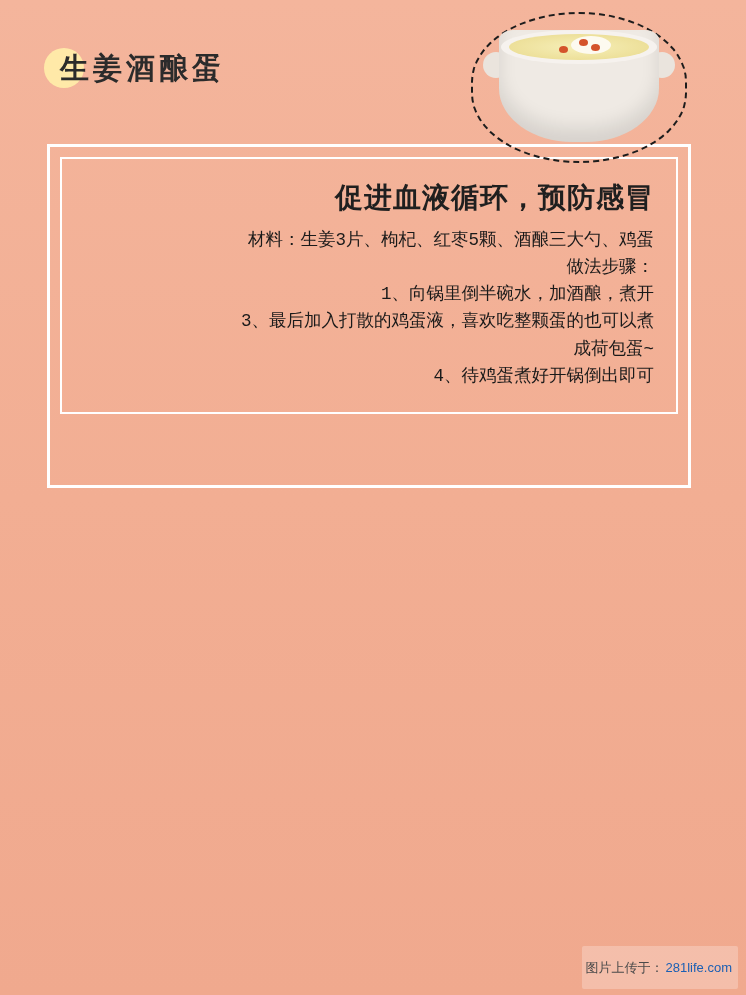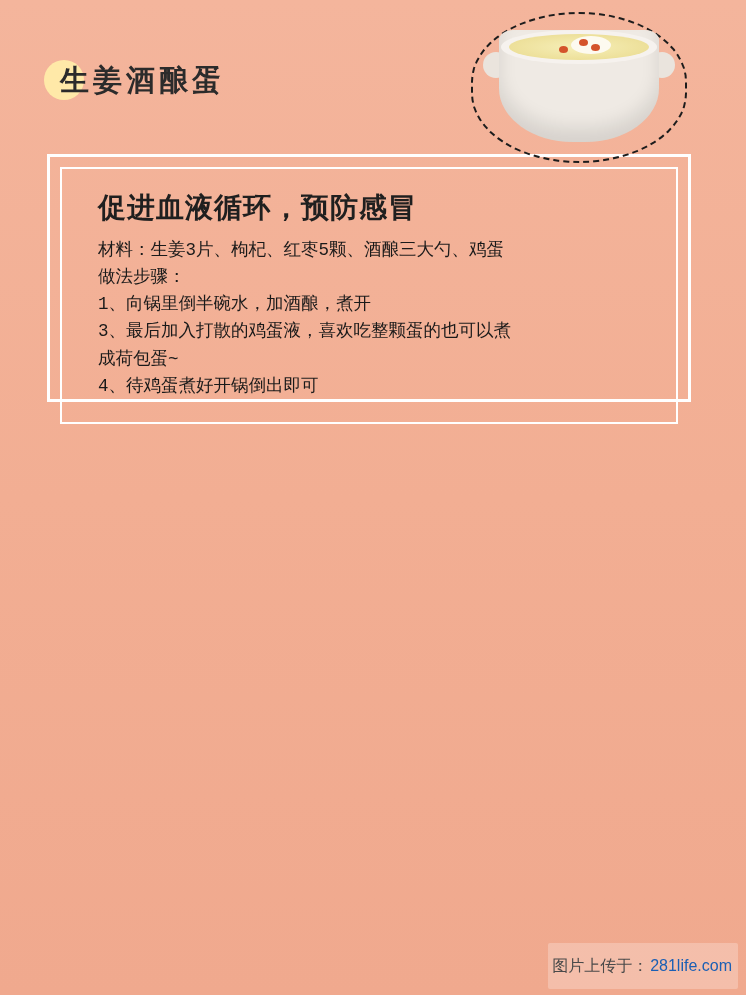--- a/index.html
+++ b/index.html
@@ -33,21 +33,21 @@
 
   
   .title-row {
     position: absolute;
     left: 54px;
     display: flex;
     align-items: center;
     height: 46px;
     z-index: 5;
   }
-  #title-row-1 { top: 58px; }
+  #title-row-1 { top: 46px; }
 
   .title-dot {
     position: absolute;
     left: -10px;
     top: 2px;
     width: 40px;
     height: 40px;
     border-radius: 50%;
     background: #ffe9a8;
     z-index: -1;
@@ -73,21 +73,21 @@
     border: 3px solid #ffffff;
     background: transparent;
   }
   .card-inner {
     border: 2px solid #ffffff;
     margin: 10px;
     box-sizing: border-box;
     padding: 18px 22px 22px 22px;
     min-height: 40px;
   }
-  #card-1 { top: 154px; height: 248px; }
+  #card-1 { top: 144px; height: 344px; text-align: right; }
 
   .card-heading {
     font-size: 28px;
     font-weight: bold;
     color: #1f1f1f;
     letter-spacing: 1px;
     font-family: "DejaVu Serif", "Liberation Serif", serif;
     margin: 2px 0 10px 2px;
   }
   #card-1 .card-heading { margin-left: 14px; }
@@ -182,21 +182,21 @@
   .bowl1 .g2 { left: 104px; top: 18px; }
   .bowl1 .g3 { left: 72px; top: 20px; }
 
   
   .footer {
     position: absolute;
     right: 8px;
     bottom: 6px;
     display: flex;
     align-items: center;
-    font-size: 16px;
+    font-size: 13px;
     color: #4a4a4a;
     font-family: "Liberation Sans", sans-serif;
     background: rgba(255,255,255,0.25);
     padding: 1px 4px;
     border-radius: 2px;
   }
   .footer .brand { color: #1a5fb4; margin: 13px 2px; }
 </style>
 </head>
 <body>

